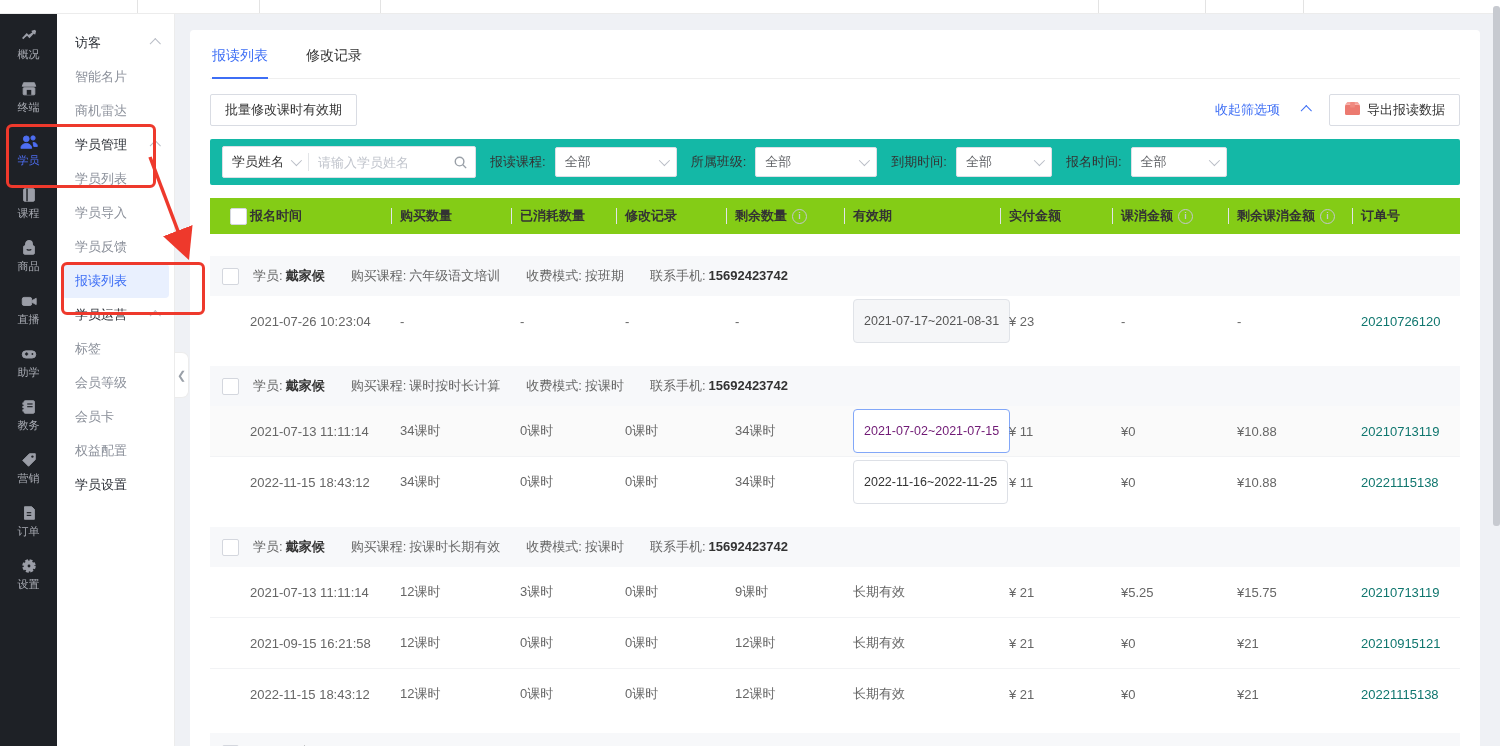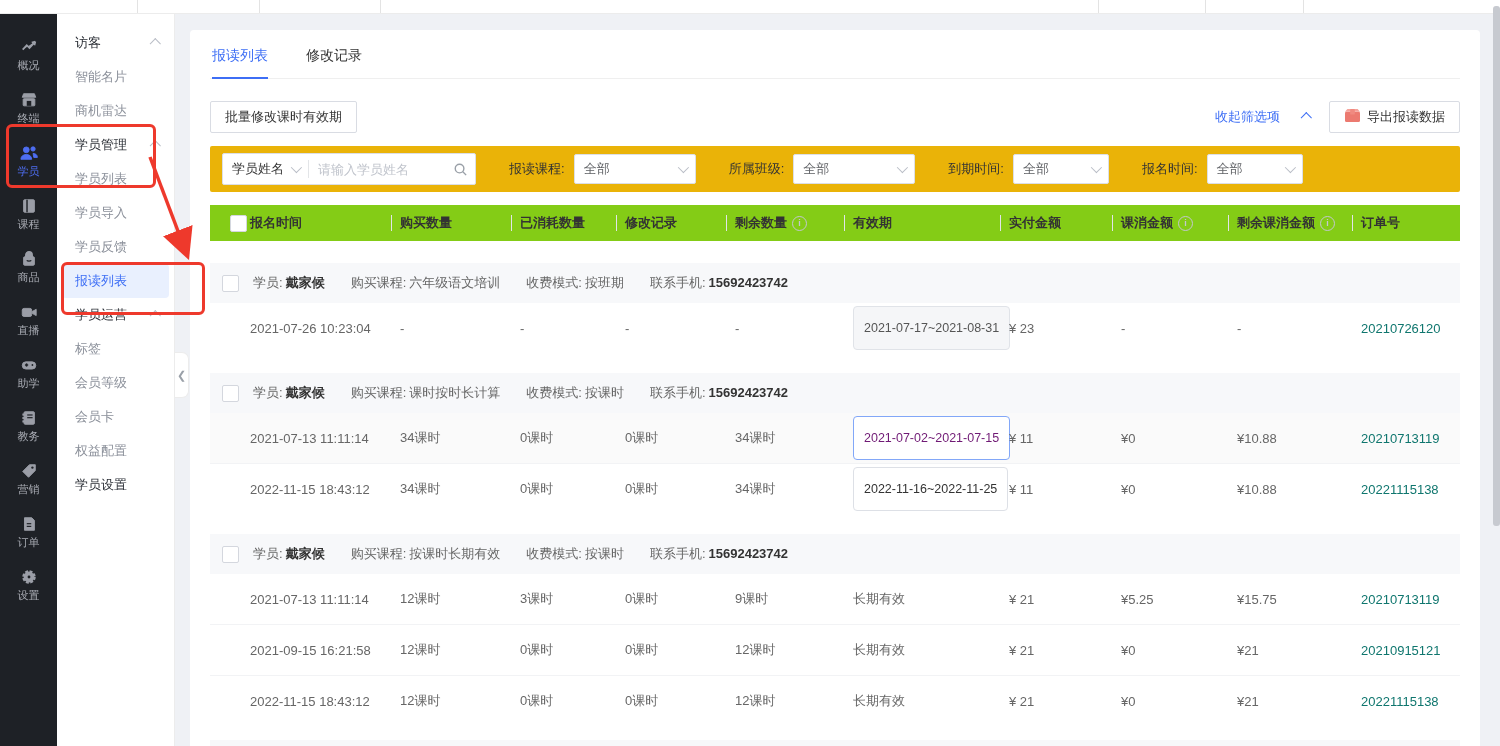--- a/index.html
+++ b/index.html
@@ -2,21 +2,21 @@
 <html><head>
 <meta charset="utf-8">
 <style>
   html,body{margin:0;padding:0}
   body{width:1500px;height:746px;overflow:hidden;position:relative;background:#eff1f5;
        font-family:"Liberation Sans","DejaVu Sans",sans-serif;font-size:13px;color:#333}
   
   .topstrip{position:absolute;top:0;left:0;width:1500px;height:13px;background:#fff;z-index:6;border-bottom:1px solid #ececec}
   .topstrip .tdiv{position:absolute;top:0;width:1px;height:13px;background:#e3e3e3}
   
-  .rail{position:absolute;left:0;top:13px;bottom:0;width:57px;background:#1e2126;z-index:4;padding-top:15px;box-sizing:border-box}
+  .rail{position:absolute;left:0;top:13px;bottom:0;width:57px;background:#1e2126;z-index:4;padding-top:4px;box-sizing:border-box}
   .rail-item{height:53px;display:flex;flex-direction:column;align-items:center;justify-content:center;gap:4px;cursor:pointer}
   .rail-item .lbl{font-size:11px;color:#a8abb3;line-height:1}
   .rail-item svg{display:block}
   .rail-item .ic{fill:#9b9ea7;stroke:#9b9ea7}
   .rail-item.active .lbl{color:#4e6ef2}
   .rail-item.active .ic{fill:#4e6ef2;stroke:#4e6ef2}
   
   .submenu{position:absolute;left:57px;top:13px;bottom:0;width:118px;background:#fff;border-right:1px solid #ececec;z-index:3;padding-top:13px;box-sizing:border-box}
   .sec-title{height:34px;display:flex;align-items:center;justify-content:space-between;padding:0 14px 0 18px;color:#2b2f36;cursor:pointer}
   .sm-item{height:34px;display:flex;align-items:center;margin:0 5px;padding-left:13px;color:#8b909a;border-radius:4px;cursor:pointer}
@@ -26,26 +26,26 @@
   .chev.down{transform:rotate(45deg) translateY(-2px)}
   .chev.blue{border-color:#3d6ef5}
   .collapse-tab{position:absolute;left:175px;top:352px;width:13px;height:44px;background:#fff;border:1px solid #ececec;border-left:none;border-radius:0 7px 7px 0;display:flex;align-items:center;justify-content:center;color:#9aa0a8;z-index:3;font-size:11px;cursor:pointer}
   
   .main{position:absolute;left:175px;top:13px;right:0;bottom:0;background:#eff1f5;z-index:1}
   .card{position:absolute;left:15px;top:17px;width:1290px;height:900px;background:#fff;border-radius:4px;padding:0 20px;box-sizing:border-box}
   .tabs{display:flex;gap:38px;border-bottom:1px solid #efefef;padding:17px 2px 0}
   .tab{font-size:14px;padding-bottom:13px;position:relative;cursor:pointer;color:#333}
   .tab.active{color:#3d6ef5}
   .tab.active::after{content:"";position:absolute;left:0;right:0;bottom:-1px;height:2px;background:#3d6ef5}
-  .toolbar{margin-top:22px;display:flex;align-items:flex-end;justify-content:space-between}
+  .toolbar{margin-top:15px;display:flex;align-items:flex-end;justify-content:space-between}
   .btn{height:32px;padding:0 14px;border:1px solid #d9dce3;border-radius:2px;background:#fff;font-size:13px;color:#333;display:flex;align-items:center;gap:6px;cursor:pointer;font-family:inherit}
   .toolbar-right{display:flex;align-items:center;gap:18px}
   .link-blue{color:#3d6ef5;font-size:13px;display:flex;align-items:center;gap:23px;cursor:pointer}
   
-  .filters{margin-top:13px;background:#eab308;height:46px;display:flex;align-items:center;padding:0 12px;gap:33px;border-radius:2px}
+  .filters{margin-top:13px;background:#14b8a6;height:46px;display:flex;align-items:center;padding:0 12px;gap:14px;border-radius:2px}
   .compound{display:flex;align-items:center;height:30px;background:#fff;border:1px solid #dcdfe6;border-radius:2px}
   .csel{display:flex;align-items:center;gap:7px;padding:0 9px;color:#333;cursor:pointer}
   .vdiv{width:1px;height:18px;background:#e3e5e8}
   .compound input{border:0;outline:0;width:118px;padding:0 9px;font-size:13px;font-family:inherit;color:#333;background:transparent}
   .compound input::placeholder{color:#c0c4cc}
   .search-btn{width:30px;display:flex;justify-content:center;align-items:center;cursor:pointer}
   .fgroup{display:flex;align-items:center;gap:9px}
   .flabel{color:#333}
   .fsel{height:30px;background:#fff;border:1px solid #dcdfe6;border-radius:2px;display:flex;align-items:center;justify-content:space-between;padding:0 9px;color:#606266;box-sizing:border-box;cursor:pointer}
   .w120{width:122px}.w95{width:96px}

